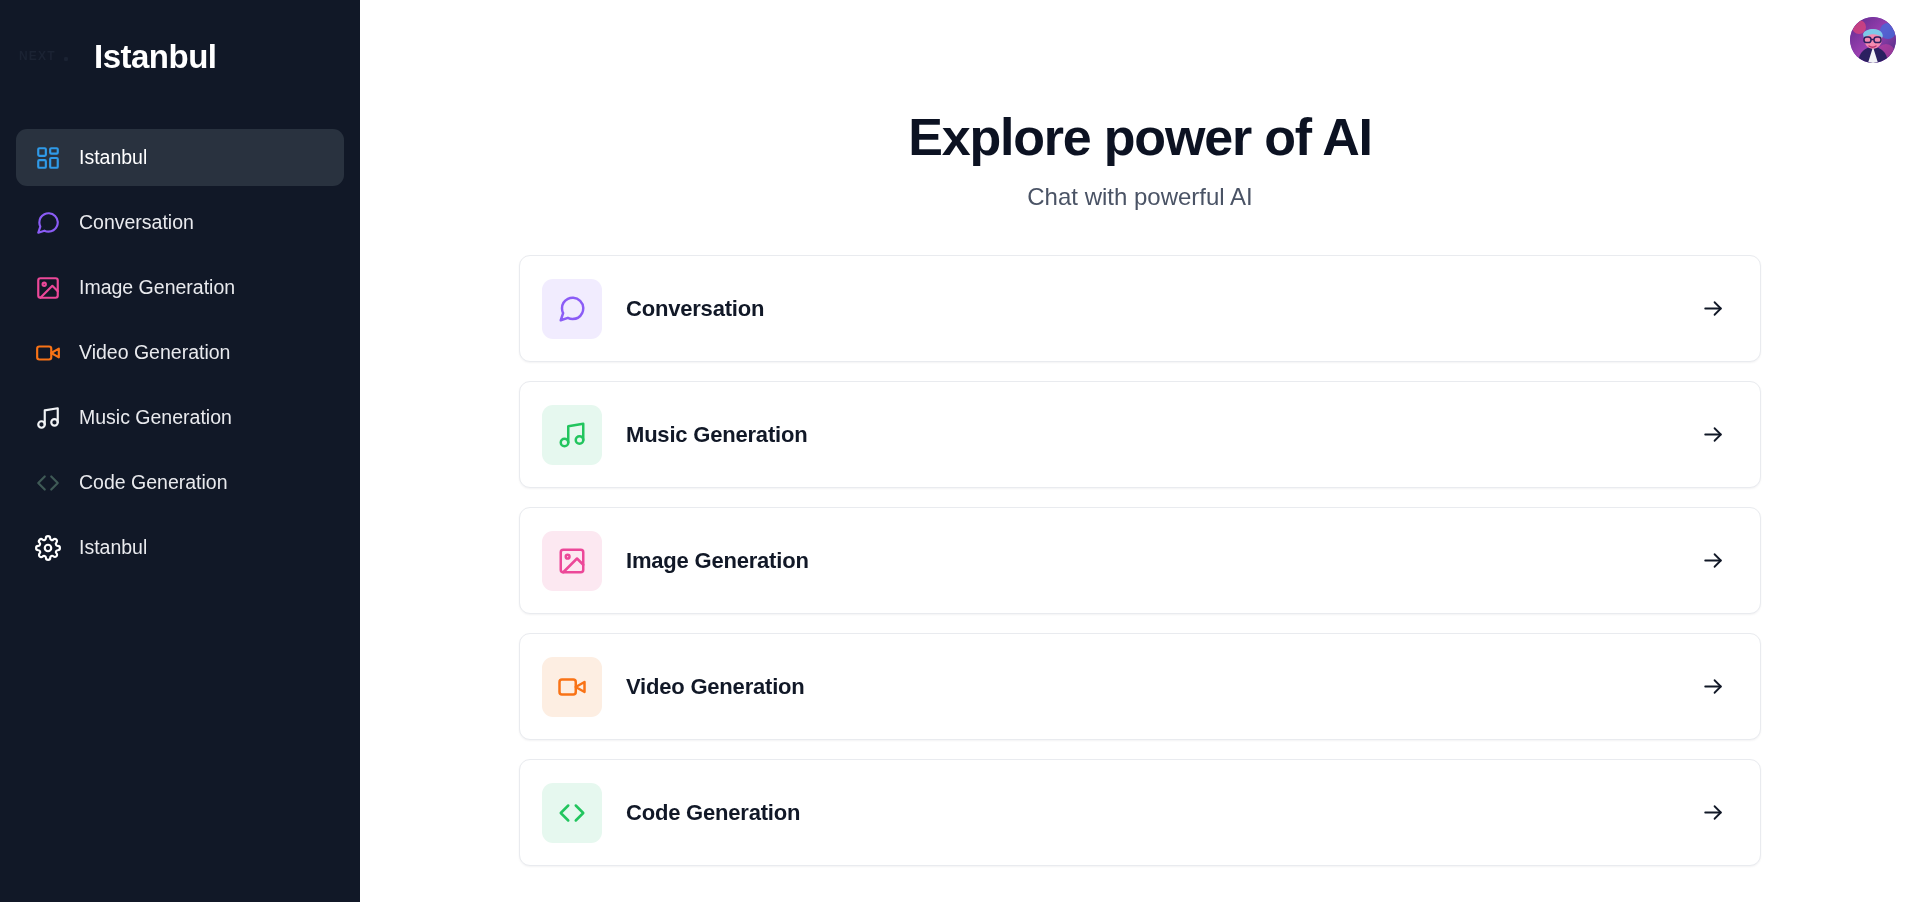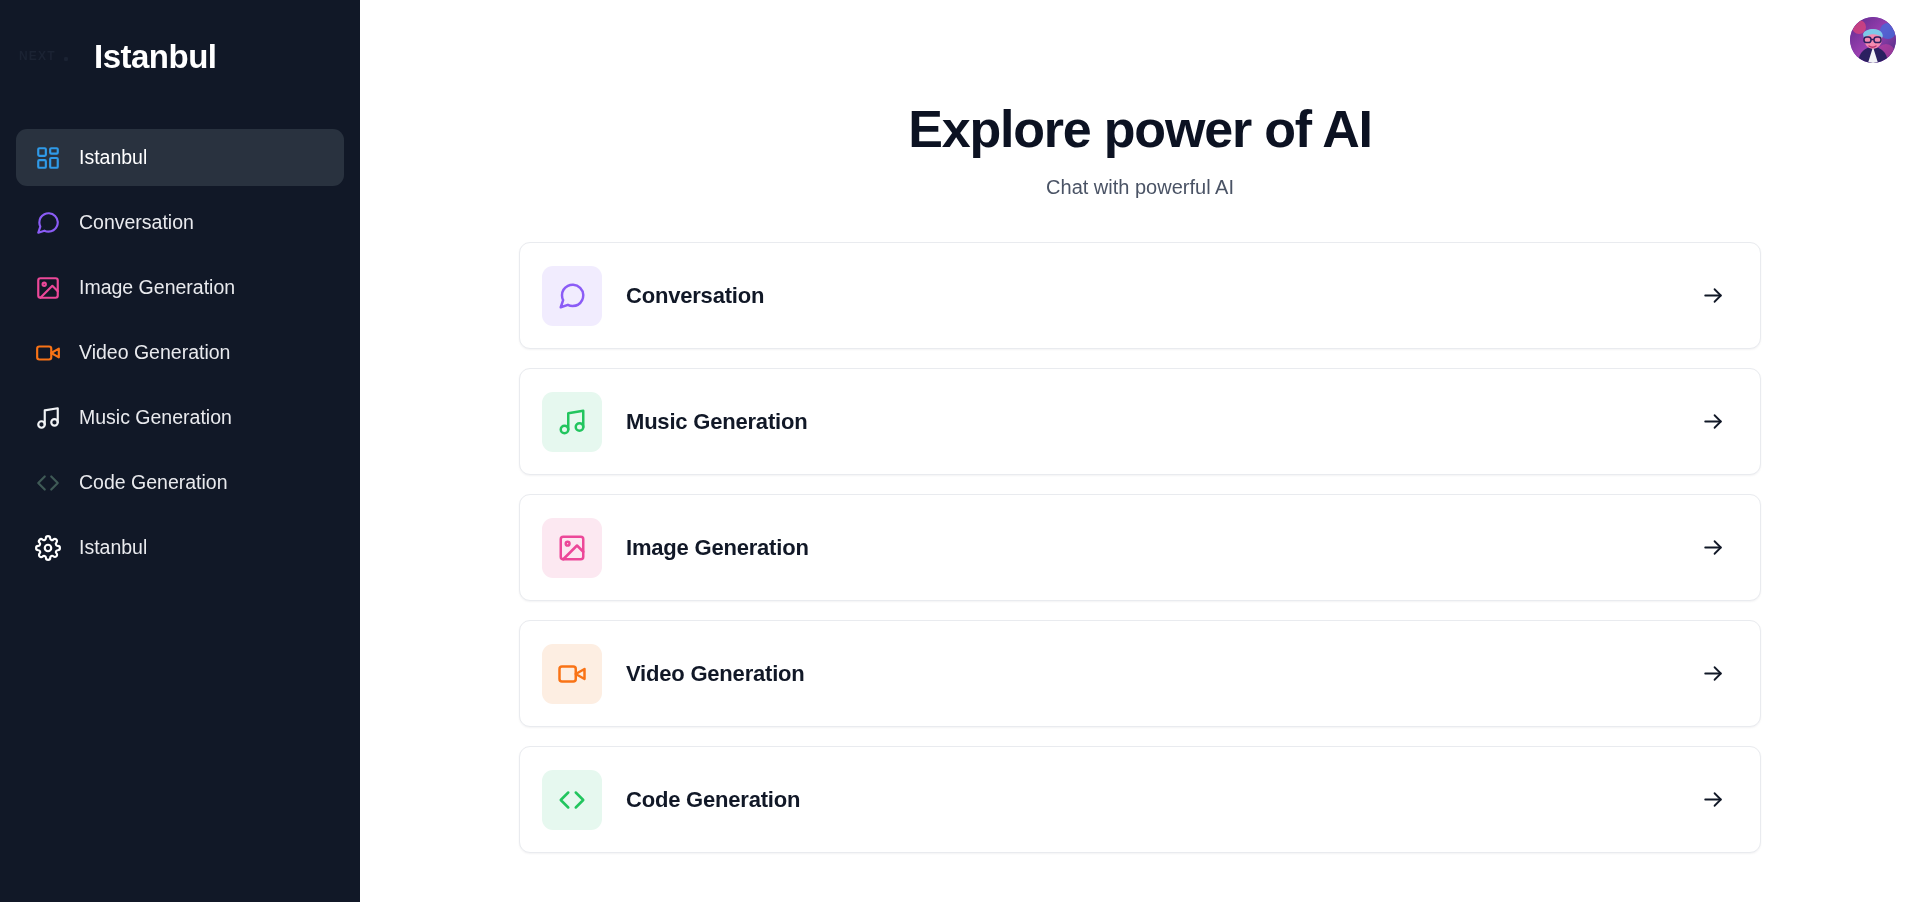--- a/index.html
+++ b/index.html
@@ -107,33 +107,34 @@
     height: 46px;
     border-radius: 50%;
     overflow: hidden;
     cursor: pointer;
     background: #6b2fa8;
   }
 
   .page-head {
     text-align: center;
     padding-top: 100px;
+    margin-top: 8px;
   }
 
   .page-title {
     font-size: 52px;
     font-weight: bold;
     color: #0c1222;
     letter-spacing: -1.2px;
     line-height: 1.12;
   }
 
   .page-subtitle {
     margin-top: 17px;
-    font-size: 20px;
+    font-size: 24px;
     color: #4a5365;
     line-height: 1.2;
   }
 
   .card-list {
     margin: 43px auto 0;
     width: 1242px;
     display: flex;
     flex-direction: column;
     gap: 19px;

